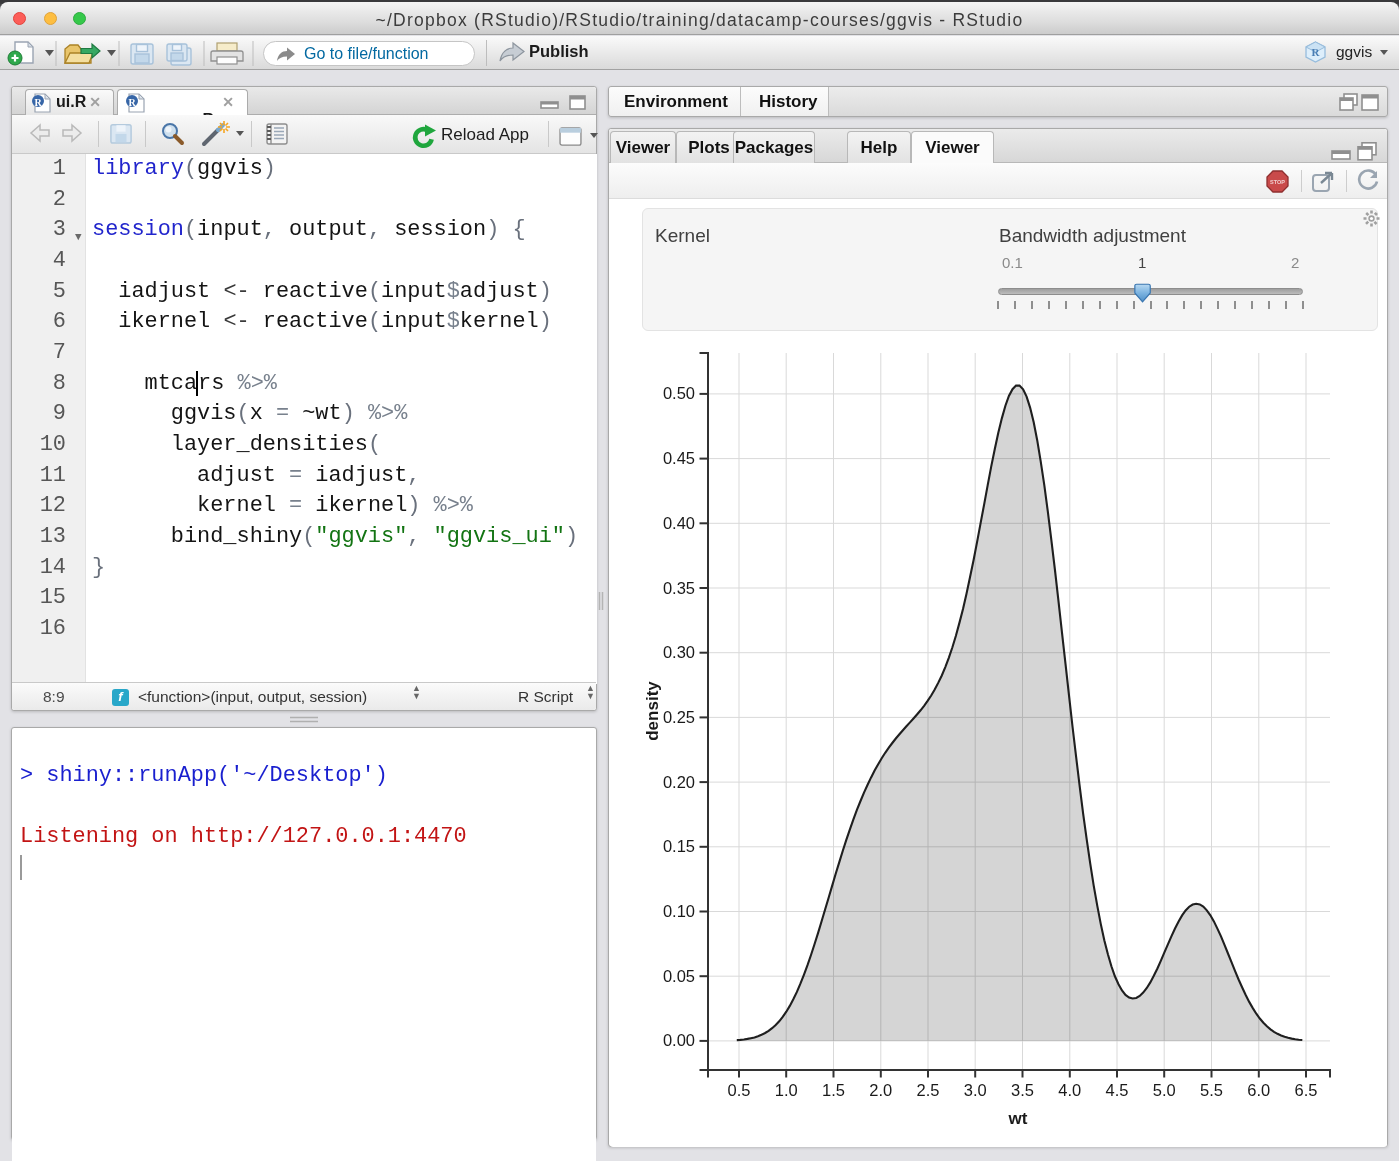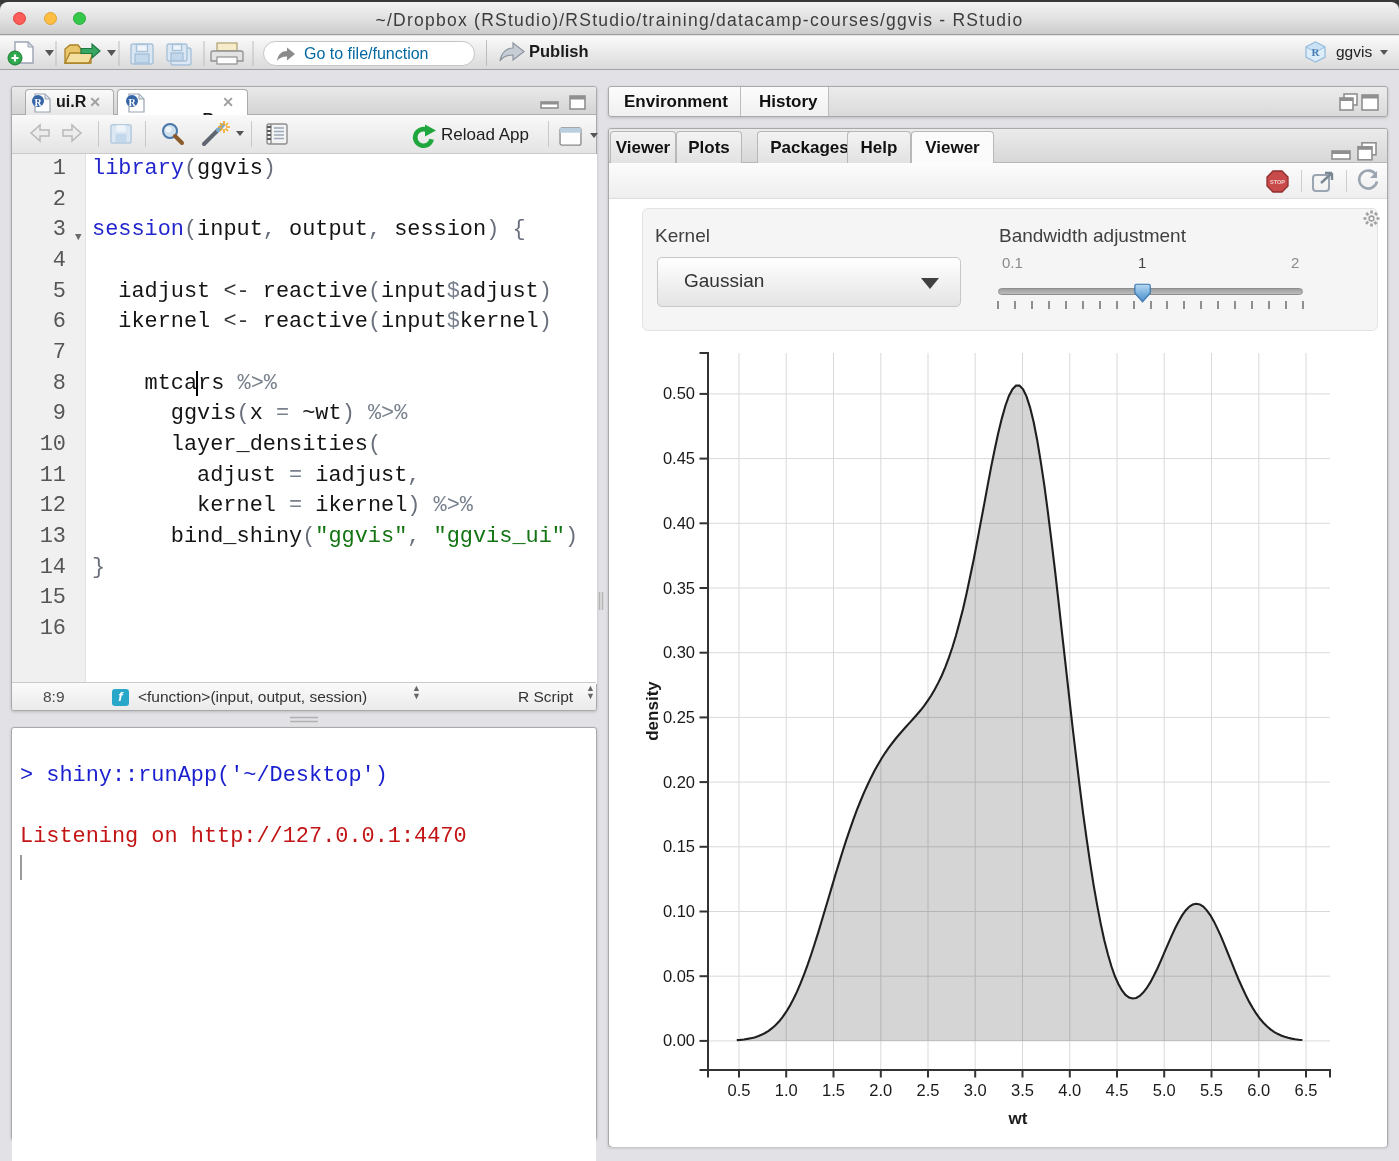--- a/index.html
+++ b/index.html
@@ -290,21 +290,21 @@
     <rect x="5" y="5" width="13" height="3" fill="#8f8f8f"></rect>
     <rect x="27" y="2" width="16" height="15" fill="#fff" stroke="#8f8f8f" stroke-width="1.6"></rect>
     <rect x="27" y="2" width="16" height="3.5" fill="#8f8f8f"></rect>
   </svg>
 </div>
 
 <div class="pane" id="filespane">
   <div id="ftabrow">
     <div class="ftab" style="left:1px; width:66px;">Viewer</div>
     <div class="ftab" style="left:67px; width:66px;">Plots</div>
-    <div class="ftab" style="left:148px; width:105px;">Packages</div>
+    <div class="ftab" style="left:124px; width:82px;">Packages</div>
     <div class="ftab" style="left:238px; width:64px;">Help</div>
     <div class="ftab active" style="left:302px; width:83px;">Viewer</div>
     <svg style="left:722px;top:13px;" width="56" height="20" viewBox="0 0 56 20">
       <rect x="1" y="9" width="18" height="8" fill="#fff" stroke="#8f8f8f" stroke-width="1.6"></rect>
       <rect x="1" y="9" width="18" height="3" fill="#8f8f8f"></rect>
       <rect x="31" y="0.8" width="14" height="12" fill="#fff" stroke="#8f8f8f" stroke-width="1.6"></rect>
       <rect x="27" y="4.8" width="14" height="13" fill="#fff" stroke="#8f8f8f" stroke-width="1.6"></rect>
       <rect x="27" y="4.8" width="14" height="3" fill="#8f8f8f"></rect>
     </svg>
   </div>
@@ -327,24 +327,20 @@
   <div id="viewer">
     <svg style="left:753px;top:11px;z-index:6;" width="17" height="17" viewBox="0 0 17 17">
       <g fill="#a0a0a0">
           <circle cx="8.5" cy="8.5" r="3.2"></circle>
       <path d="M7.2,0.5 h2.6 v3 h-2.6 z M7.2,13.5 h2.6 v3 h-2.6 z M0.5,7.2 v2.6 h3 v-2.6 z M13.5,7.2 v2.6 h3 v-2.6 z M2.3,3.9 l1.8,-1.8 2.2,2.2 -1.8,1.8 z M12.7,14.9 l1.8,-1.8 -2.2,-2.2 -1.8,1.8 z M3.9,14.7 l-1.8,-1.8 2.2,-2.2 1.8,1.8 z M14.9,4.1 l-1.8,1.8 -2.2,-2.2 1.8,-1.8 z"></path>
         </g>
       <circle cx="8.5" cy="8.5" r="1.6" fill="#fff"></circle>
     </svg>
     <div id="well">
       <div id="kernlabel">Kernel</div>
-      <div id="dropdown">
-          <span style="position:absolute;left:26px;top:12px;font-size:19px;color:#333;">Gaussian</span>
-        <span style="position:absolute;left:263px;top:20px;width:0;height:0;border-left:9px solid transparent;border-right:9px solid transparent;border-top:11px solid #404040;"></span>
-        </div>
       <div id="bwlabel">Bandwidth adjustment</div>
       <span class="slbl" style="left:359px;">0.1</span>
       <span class="slbl" style="left:495px;color:#444;">1</span>
       <span class="slbl" style="left:648px;">2</span>
       <div id="sltrack"></div>
       <div class="tick" style="left:354.0px;"></div>
         <div class="tick" style="left:370.9px;"></div>
         <div class="tick" style="left:387.9px;"></div>
         <div class="tick" style="left:404.8px;"></div>
         <div class="tick" style="left:421.8px;"></div>

